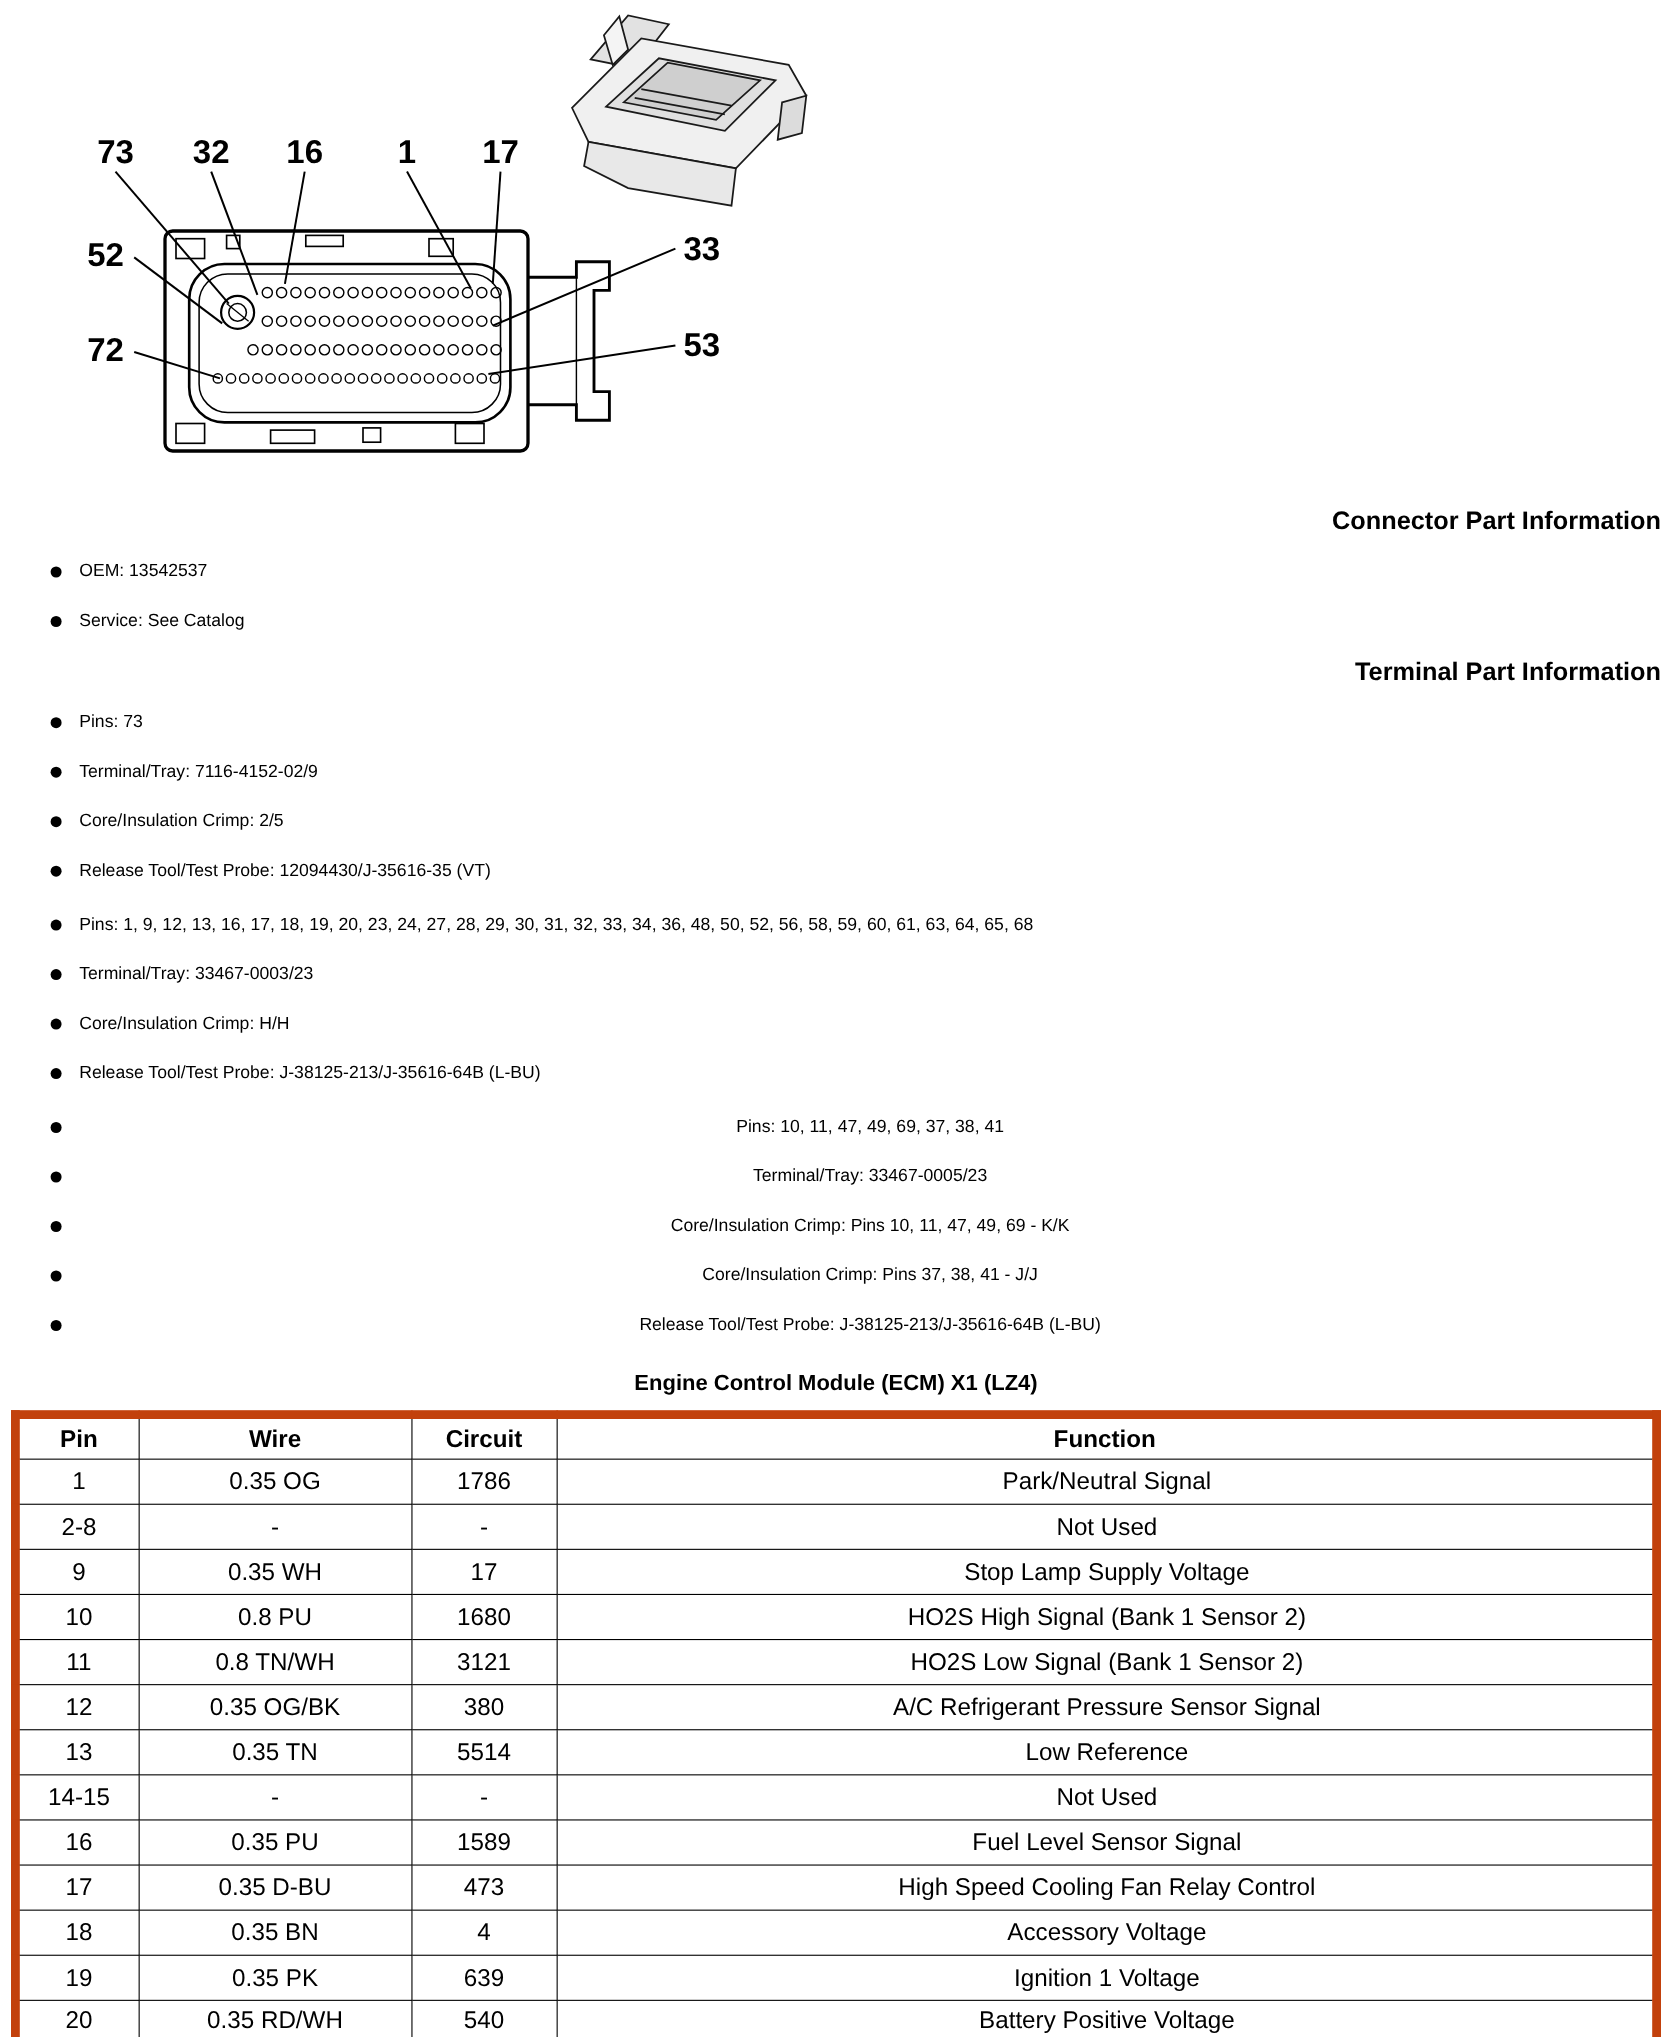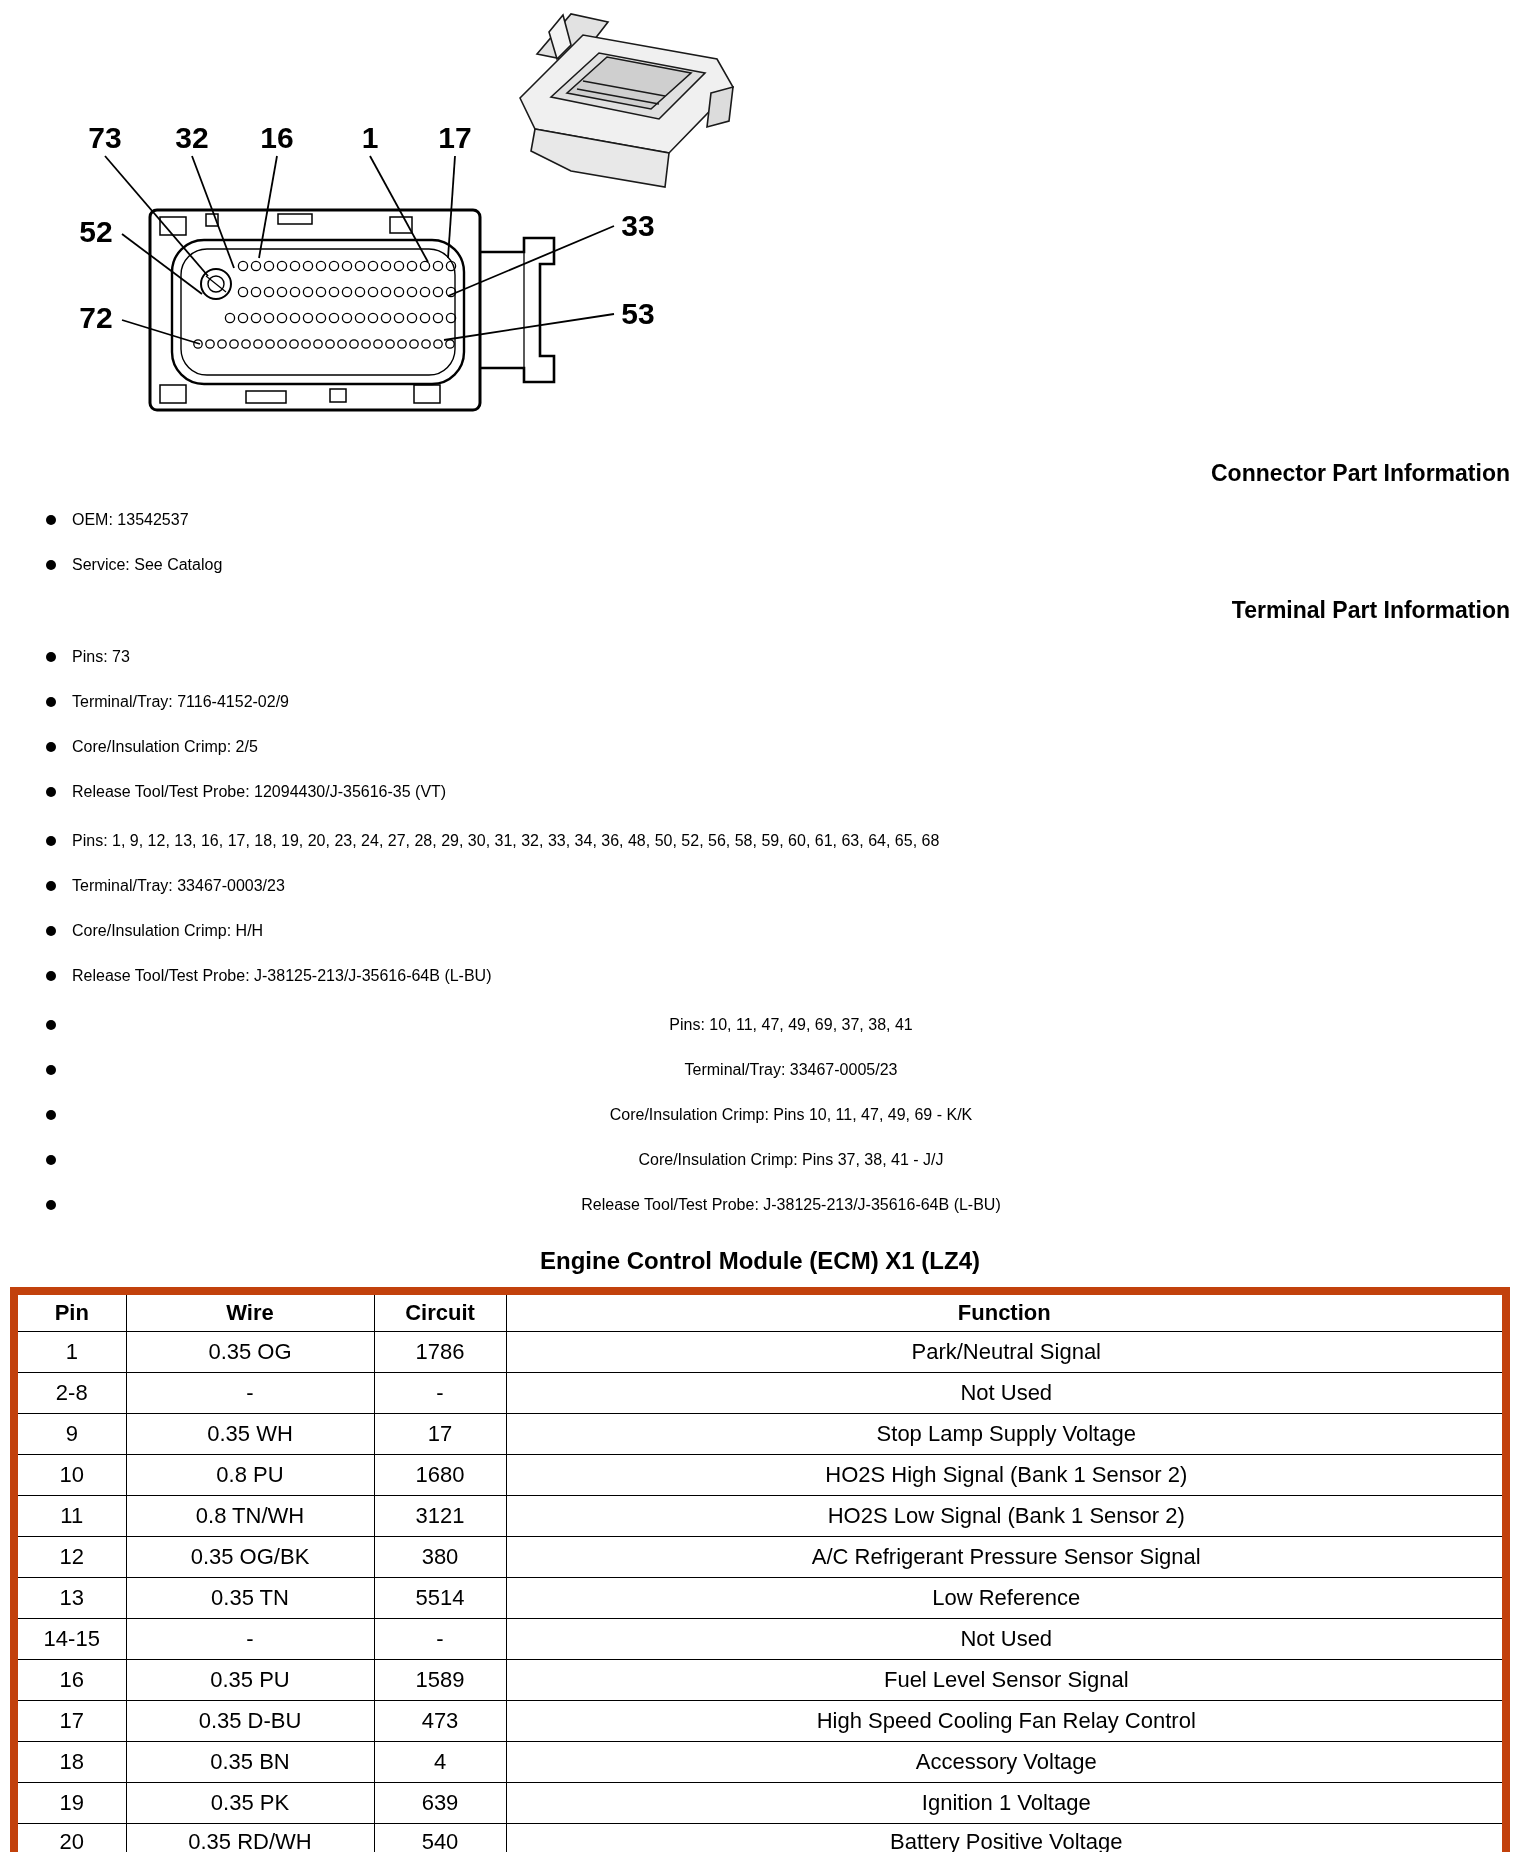--- a/index.html
+++ b/index.html
@@ -27,21 +27,21 @@
     white-space:nowrap;
   }
   ul.bullets li::before {
     content:""; position:absolute; left:2px; top:8px;
     width:10px; height:10px; background:#000; border-radius:50%;
   }
   ul.group { margin-bottom:24px; }
   #terminal-groups ul.group:last-child { margin-bottom:0;text-align:center; }
 
   
-  .table-title { text-align:center; font-size:24px; font-weight:bold; margin:30px 0 12px 0; }
+  .table-title { text-align:center; font-size:20px; font-weight:bold; margin:30px 0 12px 0; }
   table.pinout {
     width:100%; border-collapse:collapse; table-layout:fixed;
     border:8px solid #c2410c;
   }
   table.pinout th, table.pinout td {
     border:1.7px solid #000;
     font-size:22px; padding:2px 8px;
     text-align:center; overflow:hidden;
   }
   table.pinout th { height:40px; font-weight:bold; }

